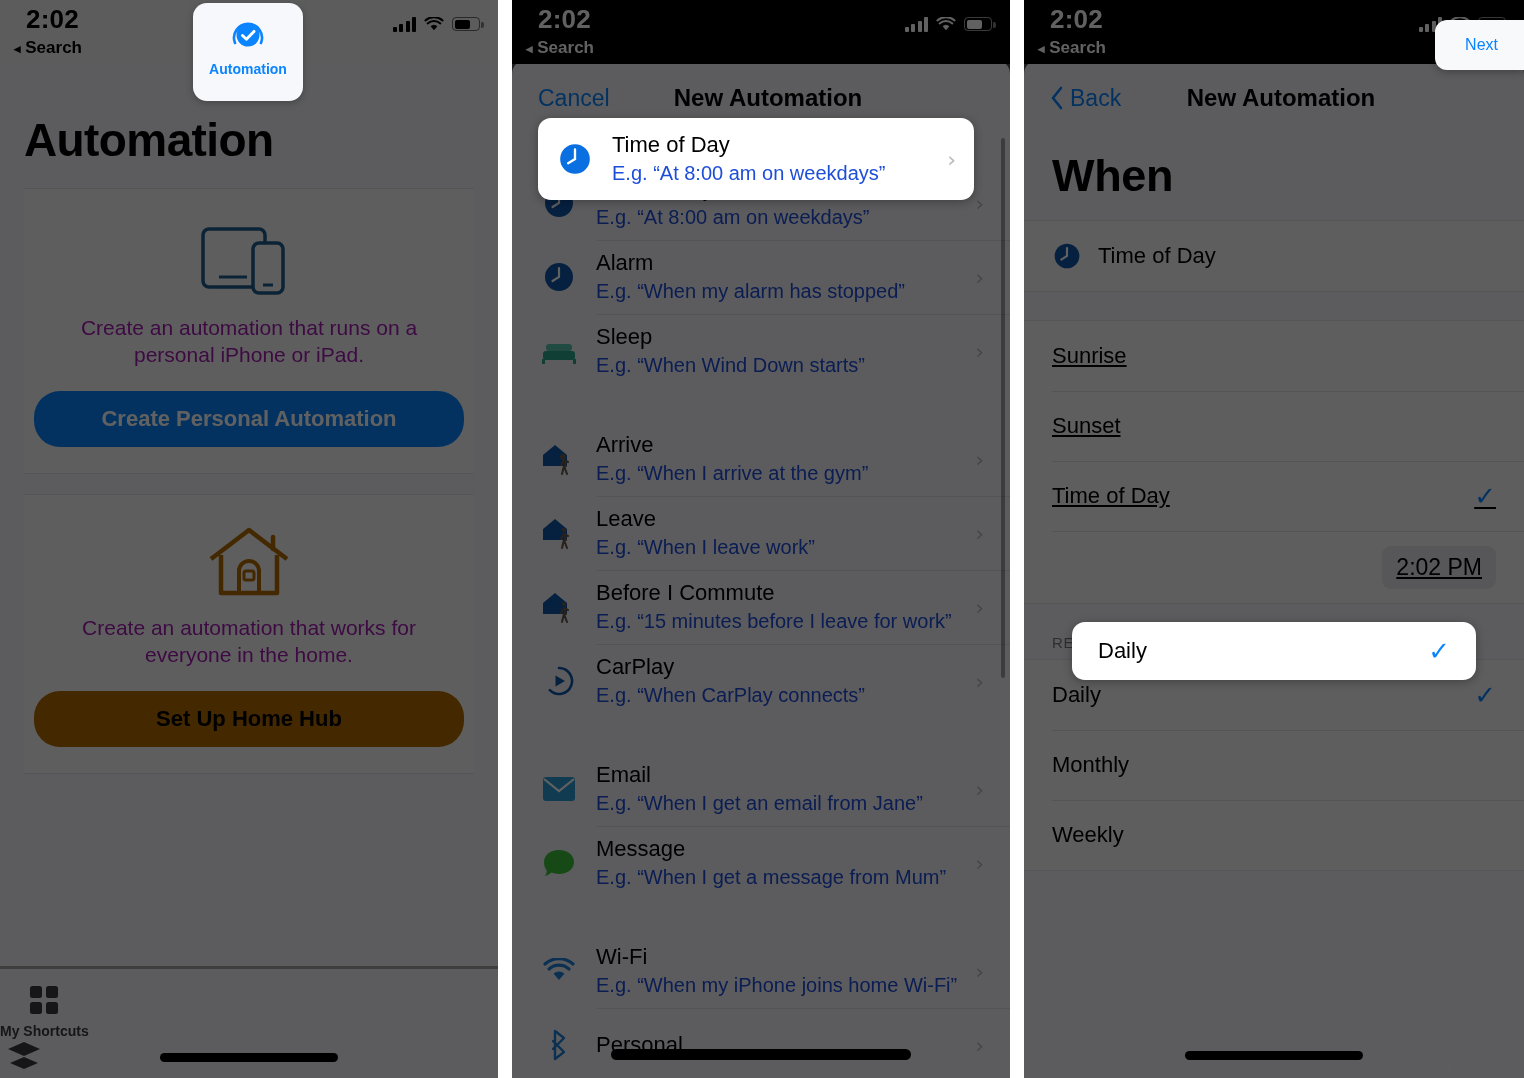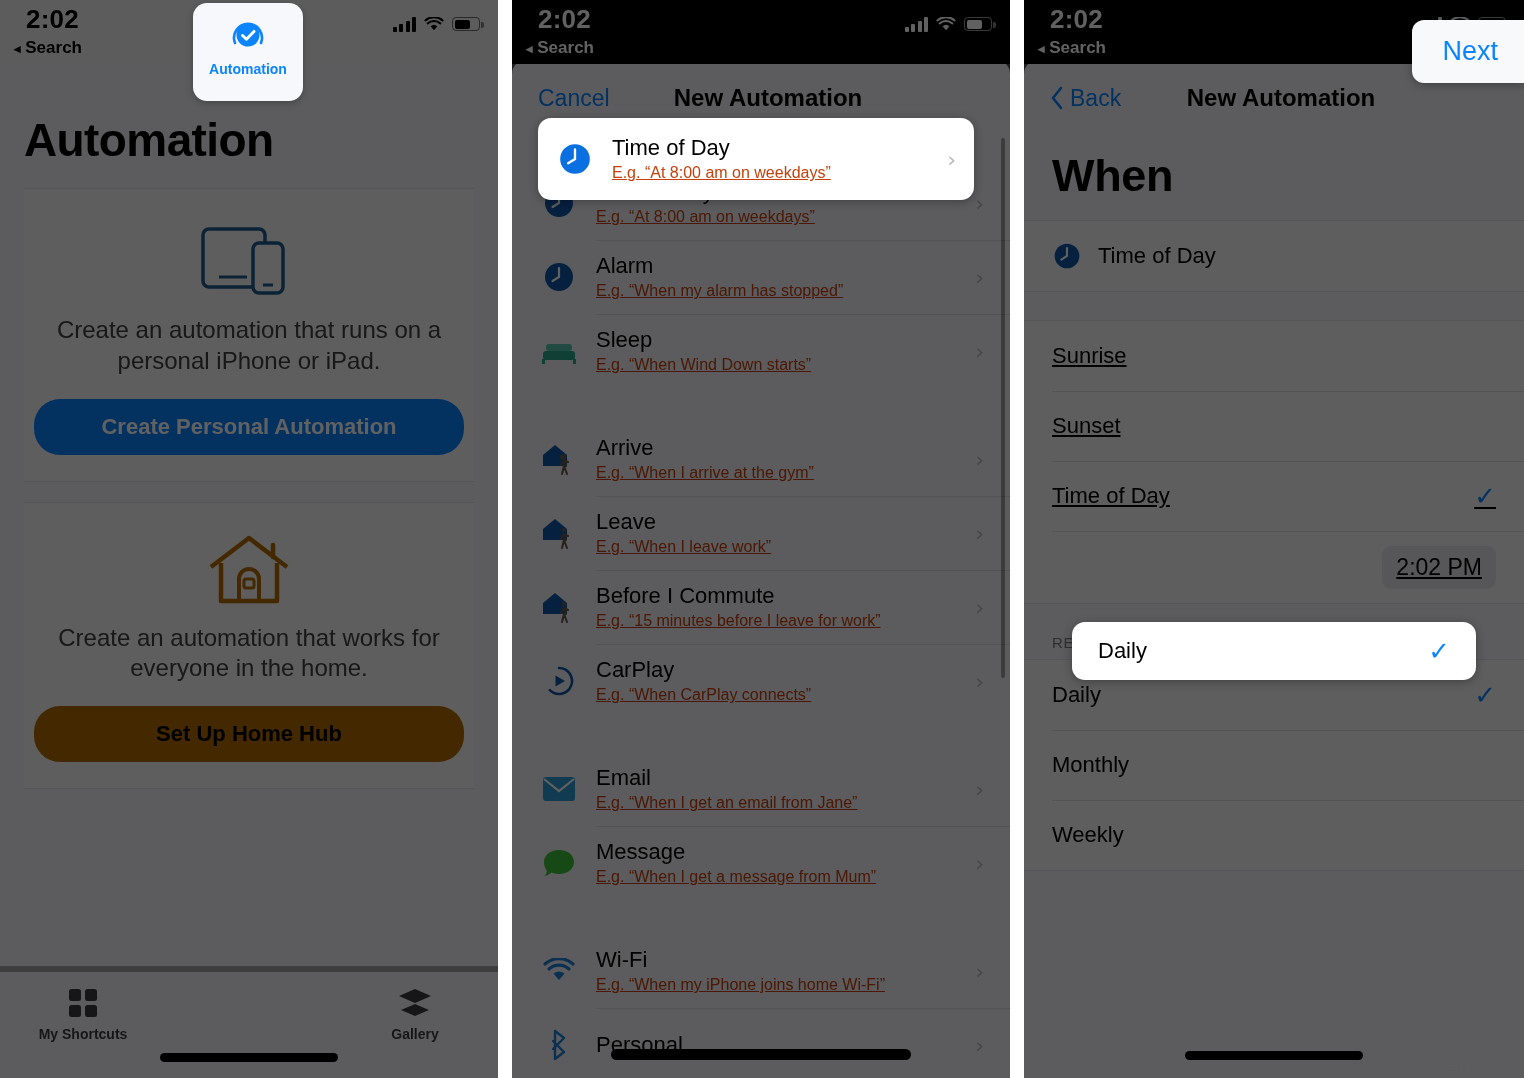--- a/index.html
+++ b/index.html
@@ -114,45 +114,46 @@
     background: #f7f7fa;
     border-top: 1px solid #e0e0e6;
     border-bottom: 1px solid #e0e0e6;
     padding: 30px 10px 26px;
     text-align: center;
   }
   .p1-card.second { margin-top: 20px; }
   .glyph-devices { margin: 6px auto 16px; display: block; }
   .glyph-home { margin: 0 auto 14px; display: block; }
   .p1-card-text {
-    font-size: 24px; color: #404040;
+    font-size: 21px; color: #a21caf;
     line-height: 1.28; padding: 0 12px;
   }
   .p1-btn {
     display: block; width: 100%;
     margin-top: 22px;
     border: none; border-radius: 26px;
     height: 56px;
     font-size: 22px; font-weight: 700;
     font-family: "Liberation Sans", sans-serif;
     cursor: pointer;
     text-align: center;
   }
   .p1-btn.primary { background: #0a84ff; color: #ffffff; }
   .p1-btn.home    { background: #b06a00; color: #000000; }
 
   
   .p1-tabbar {
     position: absolute; left: 0; right: 0; bottom: 0;
     height: 112px;
     background: #f2f2f7;
-    border-top: 6px solid #a3a3a3;
+    border-top: 3px solid #a3a3a3;
     z-index: 6;
     display: flex; align-items: flex-start;
     padding-top: 14px;
+    flex-direction: column;
   }
   .tab {
     flex: 1; text-align: center;
     display: flex; flex-direction: column; align-items: center; gap: 6px;
     cursor: pointer;
   }
   .tab-label { font-size: 14px; font-weight: 600; color: #3c3c43; }
   .tab-icon { height: 34px; display: flex; align-items: center; justify-content: center; }
   .tab.highlight {
     position: absolute; left: 193px; top: 3px;
@@ -197,21 +198,21 @@
     cursor: pointer; display: flex; align-items: center; gap: 6px;
     white-space: nowrap;
   }
   .nav-title {
     position: absolute; left: 14px; right: 0; text-align: center;
     font-size: 24px; font-weight: 700; color: #000;
     pointer-events: none;
   }
   .nav-right {
     margin-left: auto;
-    font-size: 27px; color: #0a84ff; cursor: pointer;
+    font-size: 16px; color: #0a84ff; cursor: pointer;
   }
   .nav-right.highlight {
     position: absolute; right: 0px; top: 20px;
     background: #f8f9fb;
     padding: 16px 26px 16px 30px;
     border-radius: 12px 0 0 12px;
     box-shadow: 0 2px 8px rgba(0,0,0,0.3);
     z-index: 60;
     font-weight: 400;
   }
@@ -237,21 +238,21 @@
     height: 1px; background: #dcdce1;
   }
   .trow-icon {
     width: 42px; height: 42px;
     flex: 0 0 42px;
     display: flex; align-items: center; justify-content: center;
     margin-right: 16px;
   }
   .trow-text { flex: 1; min-width: 0; }
   .trow-title { font-size: 22px; color: #000; line-height: 1.12; }
-  .trow-sub { font-size: 16px; color: #c2410c; margin-top: 4px; text-decoration: underline; }
+  .trow-sub { font-size: 20px; color: #1d4ed8; margin-top: 4px; }
   .chev {
     font-size: 22px; color: #b9b9be; margin-left: 10px;
     font-family: "DejaVu Sans", sans-serif;
   }
   .trow.highlight {
     position: absolute; left: 26px; right: 36px;
     top: 118px;
     height: 82px;
     background: #ffffff;
     border-radius: 13px;

